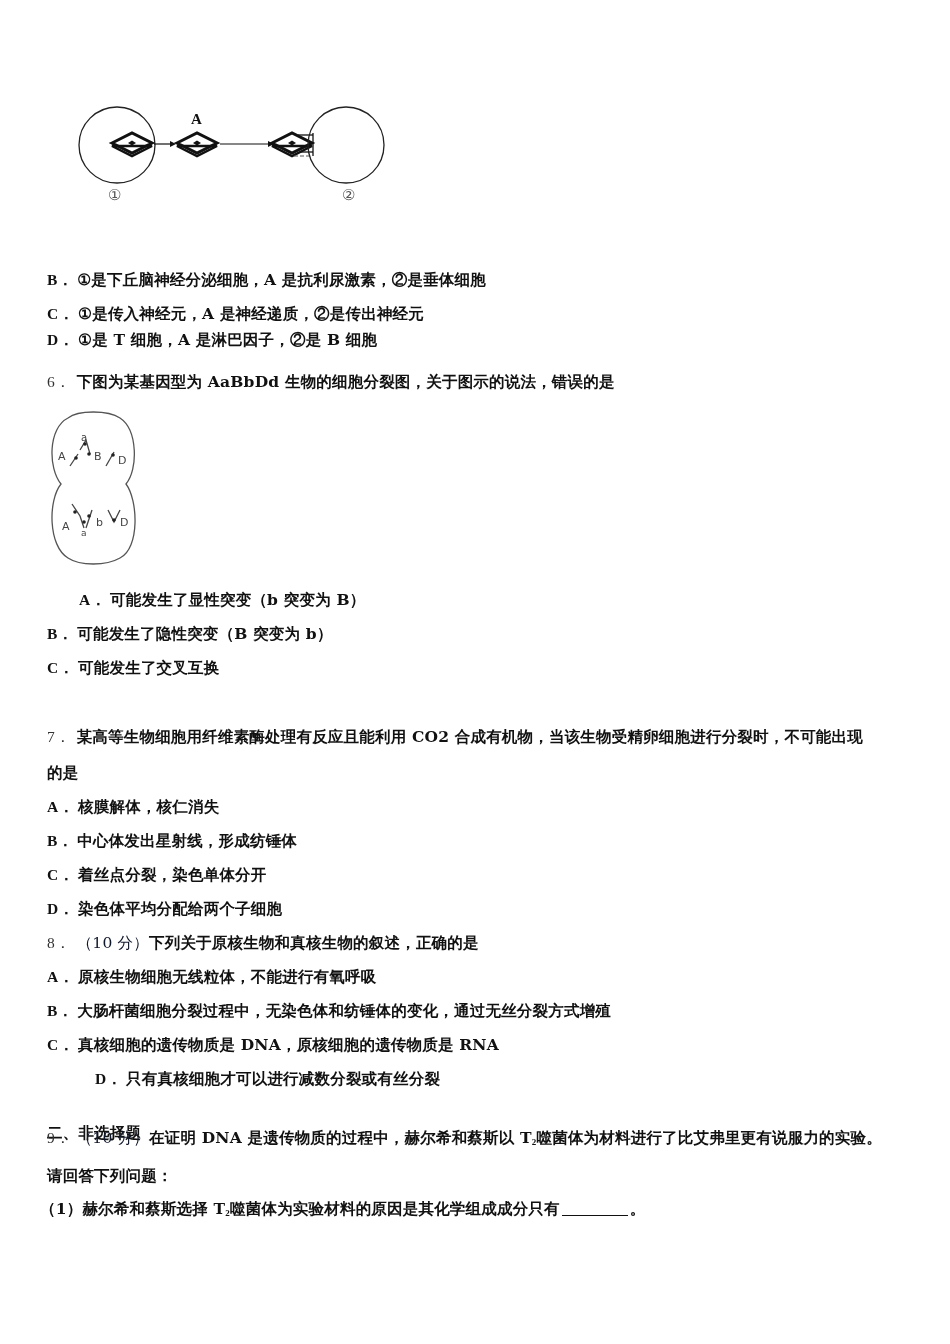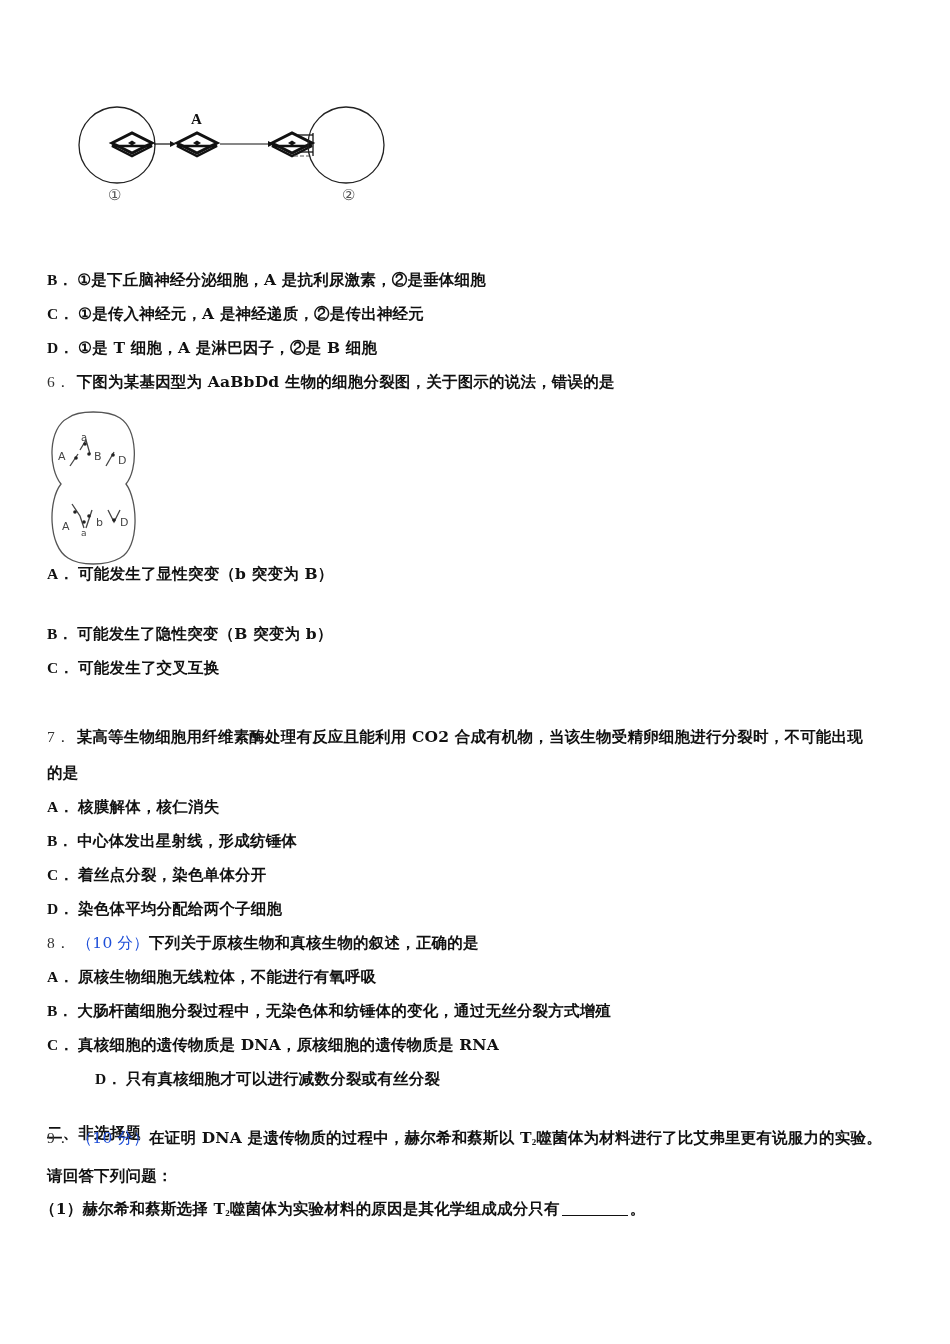--- a/index.html
+++ b/index.html
@@ -35,21 +35,21 @@
       margin-right: 4px;
     }
     .line .num {
       font-family: "Liberation Serif", serif;
       font-weight: normal;
       color: #333;
       margin-right: 6px;
     }
     .line .score {
       font-weight: normal;
-      color: #1d4ed8;
+      color: #0f172a;
     }
     .sub {
       font-size: 9px;
       vertical-align: -2px;
       font-family: "Liberation Serif", serif;
     }
     .blank {
       display: inline-block;
       width: 66px;
       border-bottom: 1.5px solid #111;
@@ -108,21 +108,21 @@
     <text x="38" y="100" font-family="DejaVu Serif, serif" font-size="15" fill="#555">①</text>
     <text x="272" y="100" font-family="DejaVu Serif, serif" font-size="15" fill="#555">②</text>
   </svg>
 
   <div class="line" style="top:270px;">
     <span class="opt">B．</span><span>①是下丘脑神经分泌细胞，A 是抗利尿激素，②是垂体细胞</span>
   </div>
   <div class="line" style="top:304px;">
     <span class="opt">C．</span><span>①是传入神经元，A 是神经递质，②是传出神经元</span>
   </div>
-  <div class="line" style="top:338px;">
+  <div class="line" style="top:330px;">
     <span class="opt">D．</span><span>①是 T 细胞，A 是淋巴因子，②是 B 细胞</span>
   </div>
 
   <div class="line" style="top:372px;">
     <span class="num">6．</span><span>下图为某基因型为 AaBbDd 生物的细胞分裂图，关于图示的说法，错误的是</span>
   </div>
 
   <svg class="fig" style="left:48px; top:408px;" width="95" height="160" viewBox="0 0 95 160">
     <path d="M 13 76
              C 0 60, 0 20, 20 10
@@ -158,21 +158,21 @@
       <circle cx="36" cy="114" r="1.8"></circle>
       <circle cx="41" cy="108" r="1.8"></circle>
       <circle cx="66" cy="112" r="1.8"></circle>
     </g>
     <text x="14" y="122" font-family="DejaVu Sans, sans-serif" font-size="11" fill="#444">A</text>
     <text x="33" y="128" font-family="DejaVu Sans, sans-serif" font-size="9" fill="#444">a</text>
     <text x="48" y="118" font-family="DejaVu Sans, sans-serif" font-size="11" fill="#444">b</text>
     <text x="72" y="118" font-family="DejaVu Sans, sans-serif" font-size="11" fill="#444">D</text>
   </svg>
 
-  <div class="line" style="top:564px;">
+  <div class="line" style="top:590px;margin-left:32px;">
     <span class="opt">A．</span><span>可能发生了显性突变（b 突变为 B）</span>
   </div>
   <div class="line" style="top:624px;">
     <span class="opt">B．</span><span>可能发生了隐性突变（B 突变为 b）</span>
   </div>
   <div class="line" style="top:658px;">
     <span class="opt">C．</span><span>可能发生了交叉互换</span>
   </div>
 
   <div class="line" style="top:727px;">

